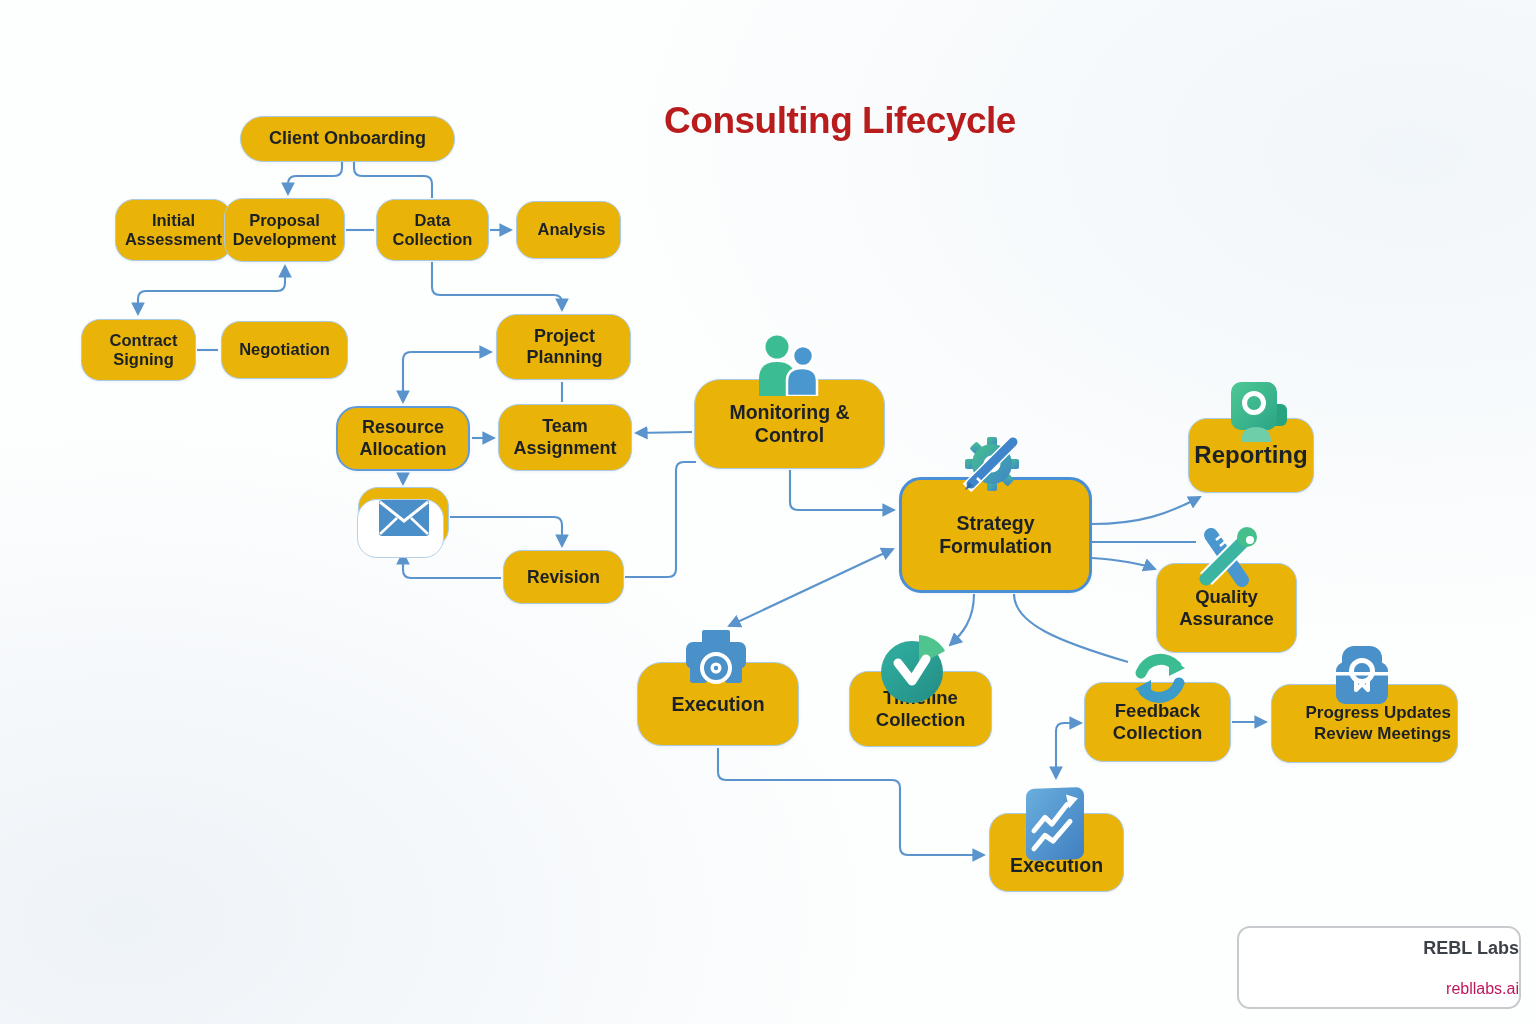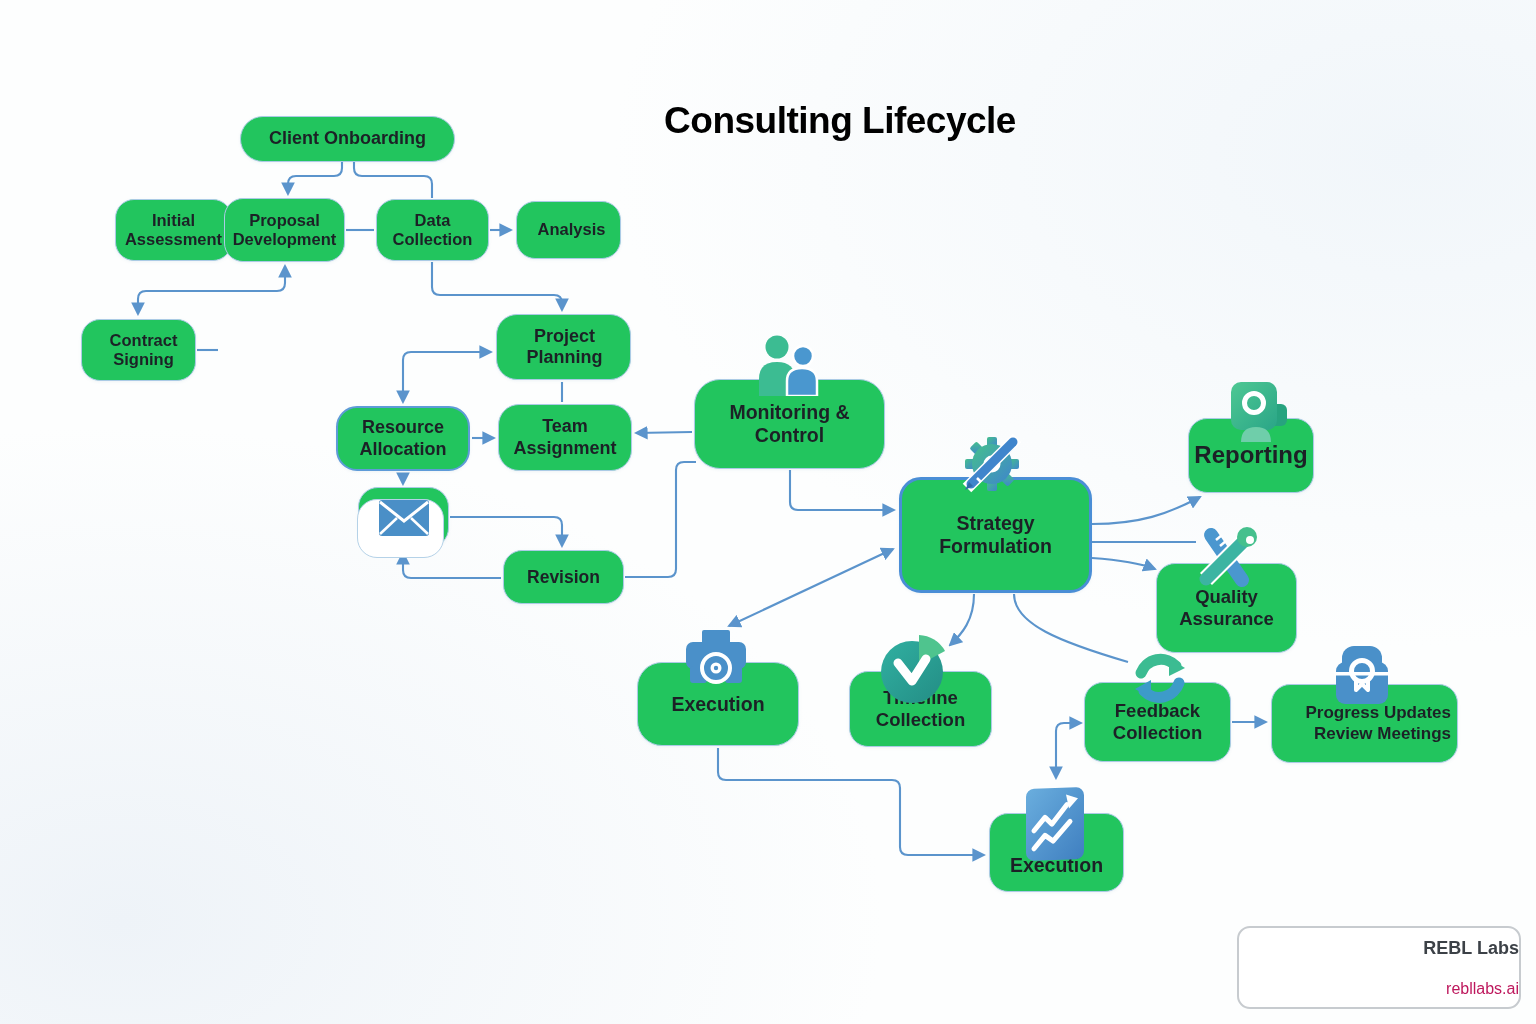--- a/index.html
+++ b/index.html
@@ -8,27 +8,27 @@
     font-family:"Liberation Sans","DejaVu Sans",sans-serif;
     background:
       radial-gradient(ellipse at 8% 90%, #eef3f8 0%, rgba(255,255,255,0) 38%),
       radial-gradient(ellipse at 92% 15%, #f1f6fa 0%, rgba(255,255,255,0) 40%),
       #fdfefe;
     overflow:hidden;
   }
   .canvas{position:relative;width:1536px;height:1024px;}
   .title{
     position:absolute;left:618px;top:100px;width:444px;
-    text-align:center;font-size:37px;font-weight:700;color:#000000;
+    text-align:center;font-size:37px;font-weight:700;color:#b91c1c;
     letter-spacing:-0.5px;
   }
   svg.wires{position:absolute;left:0;top:0;z-index:1;}
   .node{
     position:absolute;z-index:2;
-    background:#22c55e;
+    background:#eab308;
     border:1.7px solid #abcbe5;
     border-radius:19px;
     display:flex;align-items:center;justify-content:center;
     text-align:center;
     font-weight:600;color:#1c2126;
     line-height:1.18;
     box-shadow:0 1px 3px rgba(110,145,180,0.10);
     padding:2px 6px;box-sizing:border-box;
   }
   .node.strong{border-color:#5e9bd8;border-width:2px;}
@@ -101,20 +101,23 @@
     </div>
   <div class="node" style="left:376px;top:199px;width:113px;height:62px;font-size:16.5px;">
       <span>Data Collection</span>
     </div>
   <div class="node" style="left:516px;top:201px;width:105px;height:58px;font-size:16.5px;padding-left:12px;">
       <span>Analysis</span>
     </div>
   <div class="node" style="left:81px;top:319px;width:115px;height:62px;font-size:16.5px;padding-left:16px;">
       <span>Contract Signing</span>
     </div>
+  <div class="node" style="left:221px;top:321px;width:127px;height:58px;font-size:16.5px;">
+      <span>Negotiation</span>
+    </div>
   <div class="node" style="left:496px;top:314px;width:135px;height:66px;border-radius:21px;font-size:18px;padding-left:8px;">
       <span>Project Planning</span>
     </div>
   <div class="node strong" style="left:336px;top:406px;width:134px;height:65px;border-radius:21px;font-size:18px;">
       <span>Resource Allocation</span>
     </div>
   <div class="node" style="left:498px;top:404px;width:134px;height:67px;border-radius:21px;font-size:18px;">
       <span>Team Assignment</span>
     </div>
 

